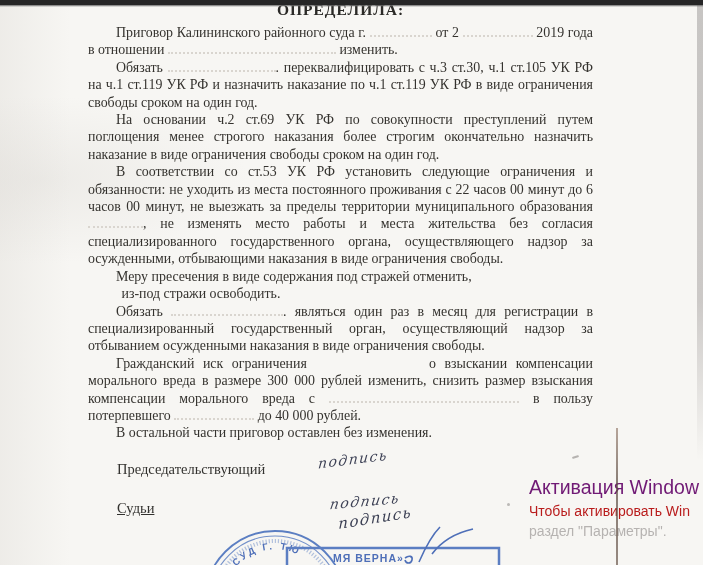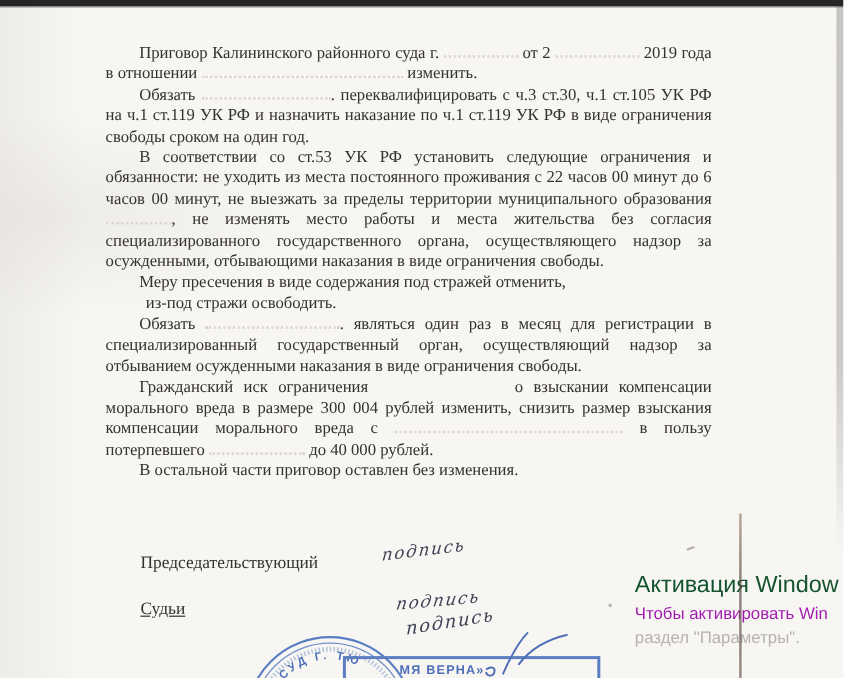--- a/index.html
+++ b/index.html
@@ -17,81 +17,83 @@
   }
   .top-bar{position:absolute;left:0;top:0;width:703px;height:5px;background:#262626;z-index:6;}
   .top-bar-fade{position:absolute;left:0;top:5px;width:703px;height:2px;background:linear-gradient(#6a6a6a,rgba(120,120,120,0));z-index:6;}
   .right-strip{position:absolute;left:697px;top:0;width:6px;height:565px;z-index:5;
     background:linear-gradient(#c7c5c3 0,#ccc9c7 300px,rgba(204,201,199,0) 460px);}
   .doc-heading{
     position:absolute;left:88px;top:1px;width:505px;text-align:center;
     font-size:15.5px;font-weight:bold;letter-spacing:1px;color:#2b2a27;z-index:2;
   }
   .doc-body{
-    position:absolute;left:88px;top:36px;width:505px;z-index:2;
+    position:absolute;left:88px;top:24px;width:505px;z-index:2;
     font-size:13.9px;line-height:17.4px;color:#34322e;text-align:justify;
   }
   .doc-body p{margin:0;text-indent:28px;}
   .redact{display:inline-block;height:10px;}
   .trace{border-bottom:2px dotted #d9d5cf;}
   .w30{width:30px}.w55{width:55px}.w62{width:62px}.w70{width:70px}
   .w80{width:80px}.w105{width:105px}.w108{width:108px}.w112{width:112px}
   .w168{width:168px}.w190{width:190px}
   .sig-block{position:absolute;z-index:2;color:#33322f;}
   .sig-label{font-size:14.5px;font-family:"Liberation Serif",serif;}
   .handwriting{
     display:inline-block;font-family:"DejaVu Serif",serif;font-style:italic;
     font-size:14px;letter-spacing:1.5px;color:#3c4054;
     transform:rotate(-7deg) skewX(-12deg);
   }
   .hw2{transform:rotate(-5deg) skewX(-14deg);}
   .hw3{transform:rotate(-9deg) skewX(-10deg);font-size:15px;}
   .stamp-svg{position:absolute;left:183px;top:524px;z-index:3;}
   .watermark{position:absolute;left:529px;z-index:4;font-family:"Liberation Sans",sans-serif;}
-  .wm-title{top:476px;font-size:19.5px;color:#14532d;white-space:nowrap;}
-  .wm-line2{top:503px;font-size:14px;color:#a21caf;white-space:nowrap;}
+  .wm-title{top:476px;font-size:19.5px;color:#701a75;white-space:nowrap;}
+  .wm-line2{top:503px;font-size:14px;color:#b91c1c;white-space:nowrap;}
   .wm-line3{top:523px;font-size:14px;color:#b6b3b1;white-space:nowrap;}
   .fold-line{position:absolute;left:616px;top:428px;width:2px;height:137px;z-index:5;
     background:linear-gradient(#9a8273 0,#5a4a40 40%,#6b584d 100%);opacity:.7;}
   .speck{position:absolute;background:#8a8784;border-radius:1px;z-index:2;}
   .speck1{left:572px;top:456px;width:7px;height:2px;transform:rotate(-18deg);opacity:.6;}
   .speck2{left:507px;top:503px;width:3px;height:3px;border-radius:50%;opacity:.55;}
 </style>
 </head>
 <body>
 
 <div class="page">
 
+  <div class="doc-heading">ОПРЕДЕЛИЛА:</div>
 
   <div class="doc-body">
     <p><span>Приговор Калининского районного суда г.</span>
       <span class="redact trace w62"></span>
       <span>от 2</span>
       <span class="redact trace w70"></span>
       <span>2019 года в отношении</span>
       <span class="redact trace w168"></span>
       <span>изменить.</span></p>
 
     <p><span>Обязать</span>
       <span class="redact trace w108"></span><span>. переквалифицировать с ч.3 ст.30, ч.1 ст.105 УК РФ на ч.1 ст.119 УК РФ и назначить наказание по ч.1 ст.119 УК РФ в виде ограничения свободы сроком на один год.</span></p>
 
+    <p>На основании ч.2 ст.69 УК РФ по совокупности преступлений путем поглощения менее строгого наказания более строгим окончательно назначить наказание в виде ограничения свободы сроком на один год.</p>
 
     <p><span>В соответствии со ст.53 УК РФ установить следующие ограничения и обязанности: не уходить из места постоянного проживания с 22 часов 00 минут до 6 часов 00 минут, не выезжать за пределы территории муниципального образования</span>
       <span class="redact trace w55"></span><span>, не изменять место работы и места жительства без согласия специализированного государственного органа, осуществляющего надзор за осужденными, отбывающими наказания в виде ограничения свободы.</span></p>
 
     <p><span>Меру пресечения в виде содержания под стражей отменить,</span><br>
       <span class="redact w30"></span>
       <span>из-под стражи освободить.</span></p>
 
     <p><span>Обязать</span>
       <span class="redact trace w112"></span><span>. являться один раз в месяц для регистрации в специализированный государственный орган, осуществляющий надзор за отбыванием осужденными наказания в виде ограничения свободы.</span></p>
 
     <p><span>Гражданский иск ограничения</span>
       <span class="redact w105"></span>
-      <span>о взыскании компенсации морального вреда в размере 300 004 рублей изменить, снизить размер взыскания компенсации морального вреда с</span>
+      <span>о взыскании компенсации морального вреда в размере 300 000 рублей изменить, снизить размер взыскания компенсации морального вреда с</span>
       <span class="redact trace w190"></span>
       <span>в пользу потерпевшего</span>
       <span class="redact trace w80"></span>
       <span>до 40 000 рублей.</span></p>
 
     <p>В остальной части приговор оставлен без изменения.</p>
   </div>
 
   <div class="sig-block" style="left:117px;top:460px;">
     <span class="sig-label">Председательствующий</span>

